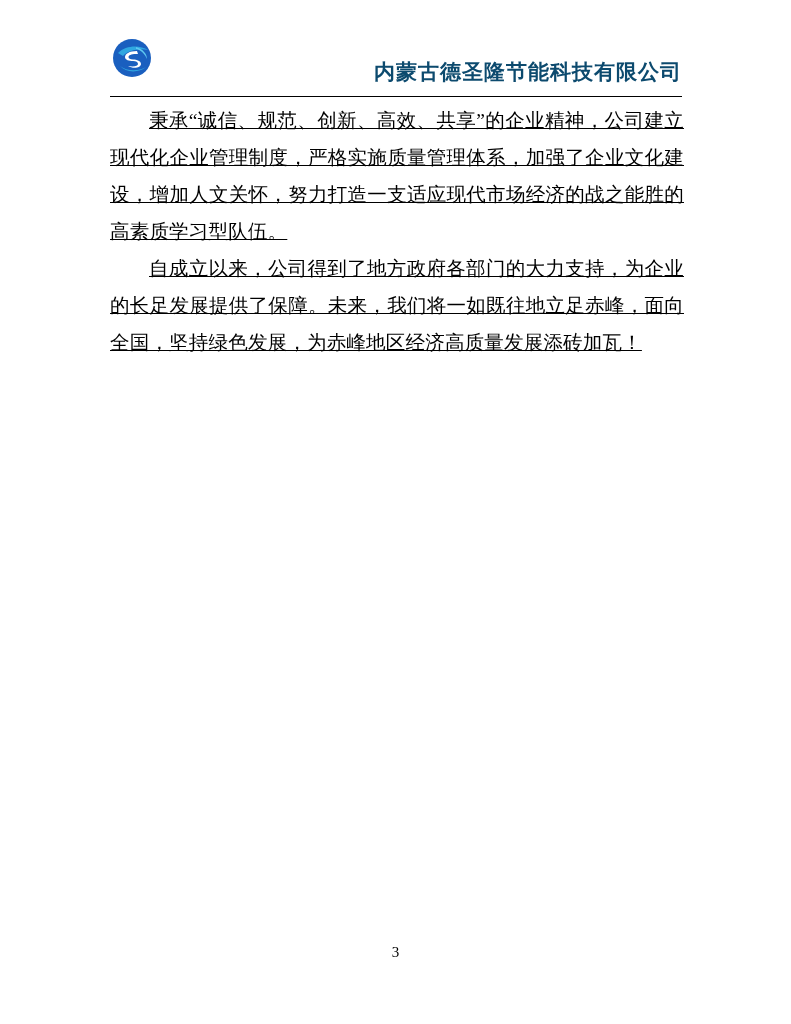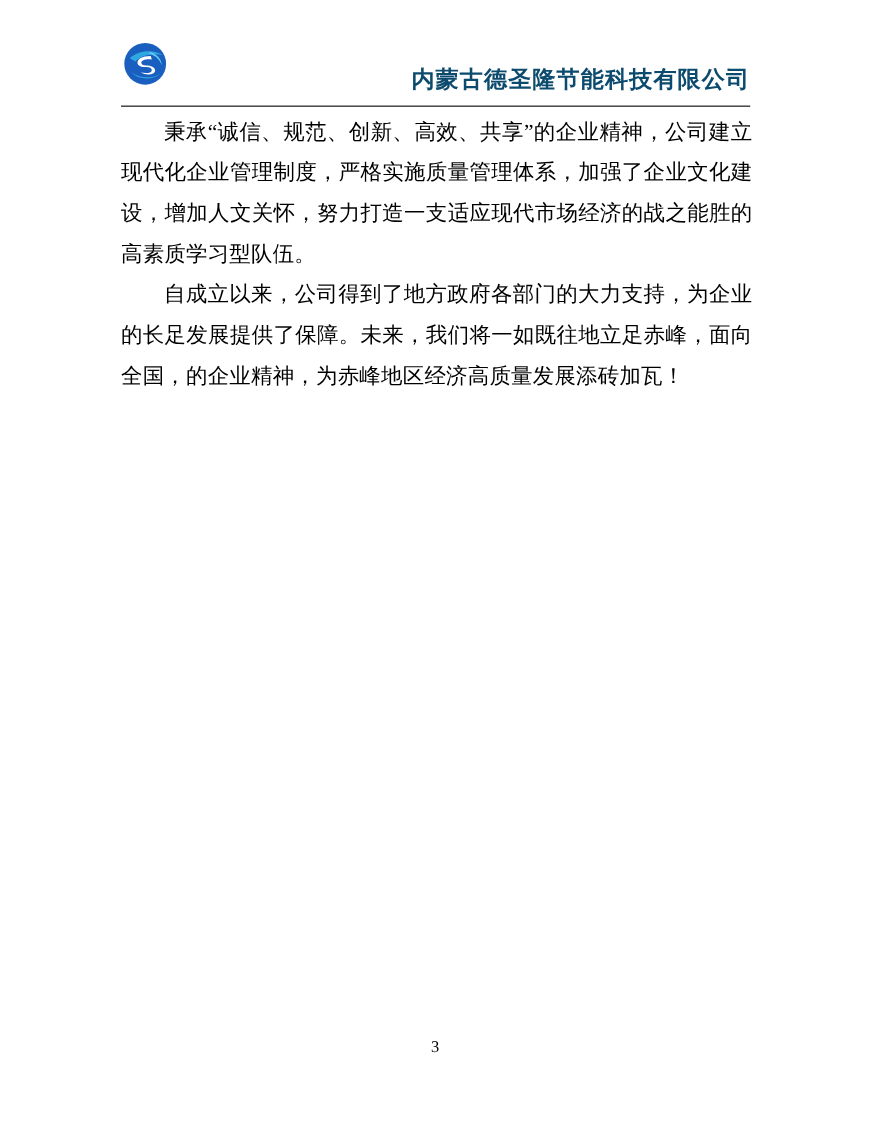--- a/index.html
+++ b/index.html
@@ -101,20 +101,21 @@
     font-size: 19.5px;
     line-height: 37px;
     color: #000000;
     text-align: justify;
     text-justify: inter-ideograph;
     margin: 0 0 0 0;
     letter-spacing: 0.2px;
   }
   .para.indent {
     text-indent: 39px;
+    text-decoration: underline;
   }
 
   
   .page-number {
     position: absolute;
     left: 0;
     right: 0;
     top: 944px;
     text-align: center;
     font-family: "Liberation Serif", "DejaVu Serif", serif;
@@ -141,18 +142,18 @@
       </div>
     </div>
 
     <div class="company-name">内蒙古德圣隆节能科技有限公司</div>
   </div>
 
   <div class="header-rule"></div>
 
   <div class="content">
     <p class="para indent">秉承“诚信、规范、创新、高效、共享”的企业精神，公司建立现代化企业管理制度，严格实施质量管理体系，加强了企业文化建设，增加人文关怀，努力打造一支适应现代市场经济的战之能胜的高素质学习型队伍。</p>
-    <p class="para indent">自成立以来，公司得到了地方政府各部门的大力支持，为企业的长足发展提供了保障。未来，我们将一如既往地立足赤峰，面向全国，的企业精神，为赤峰地区经济高质量发展添砖加瓦！</p>
+    <p class="para indent">自成立以来，公司得到了地方政府各部门的大力支持，为企业的长足发展提供了保障。未来，我们将一如既往地立足赤峰，面向全国，坚持绿色发展，为赤峰地区经济高质量发展添砖加瓦！</p>
   </div>
 
   <div class="page-number">3</div>
 
 </div>
 
 </body></html>

